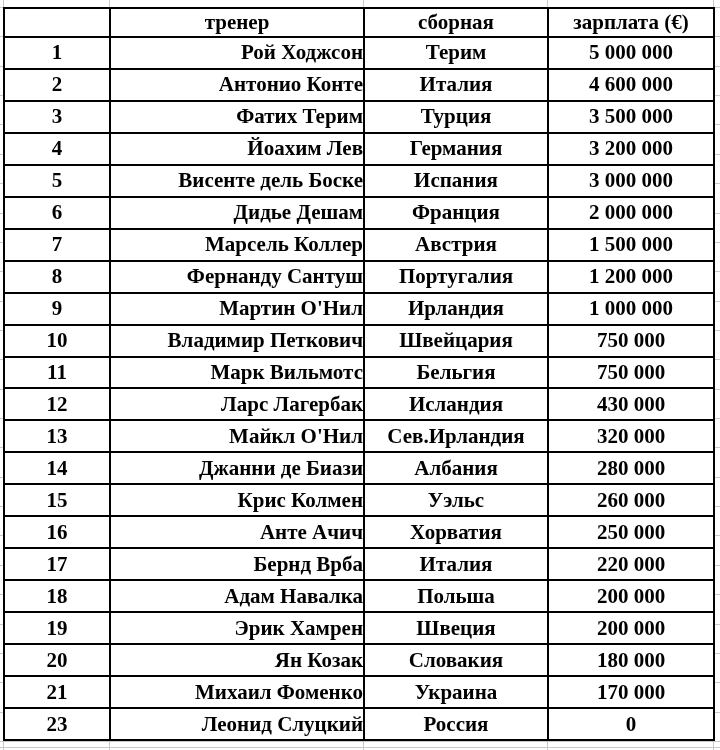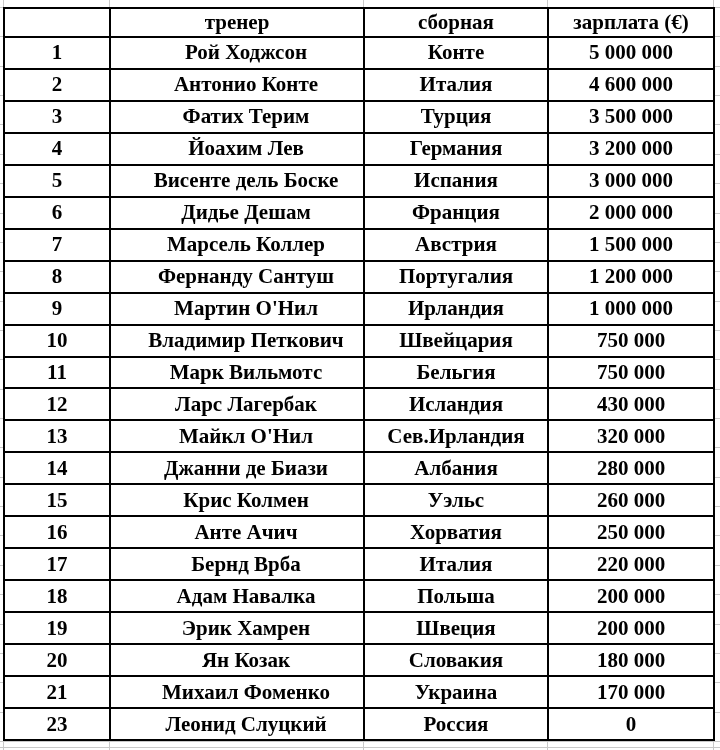--- a/index.html
+++ b/index.html
@@ -43,21 +43,21 @@
     font-size: 21px;
     line-height: 1;
     color: #000000;
     text-align: center;
     vertical-align: middle;
     white-space: nowrap;
     overflow: hidden;
     background: #ffffff;
   }
   #salary-table td.coach {
-    text-align: center;
+    text-align: right;
     padding-left: 18px;
   }
   #salary-table tr { height: 29px; }
 </style>
 </head>
 <body>
 
 <div id="gridlines">
     <div class="gridline v" style="left: 3px; background: rgb(201, 201, 201);"></div>
     <div class="gridline v" style="left: 109px; background: rgb(201, 201, 201);"></div>
@@ -105,21 +105,21 @@
       <th></th>
       <th>тренер</th>
       <th>сборная</th>
       <th>зарплата (€)</th>
     </tr>
   </thead>
   <tbody id="salary-rows">
       <tr>
         <td class="rank">1</td>
         <td class="coach">Рой Ходжсон</td>
-        <td class="team">Конте</td>
+        <td class="team">Терим</td>
         <td class="salary">5 000 000</td>
       </tr>
       <tr>
         <td class="rank">2</td>
         <td class="coach">Антонио Конте</td>
         <td class="team">Италия</td>
         <td class="salary">4 600 000</td>
       </tr>
       <tr>
         <td class="rank">3</td>

